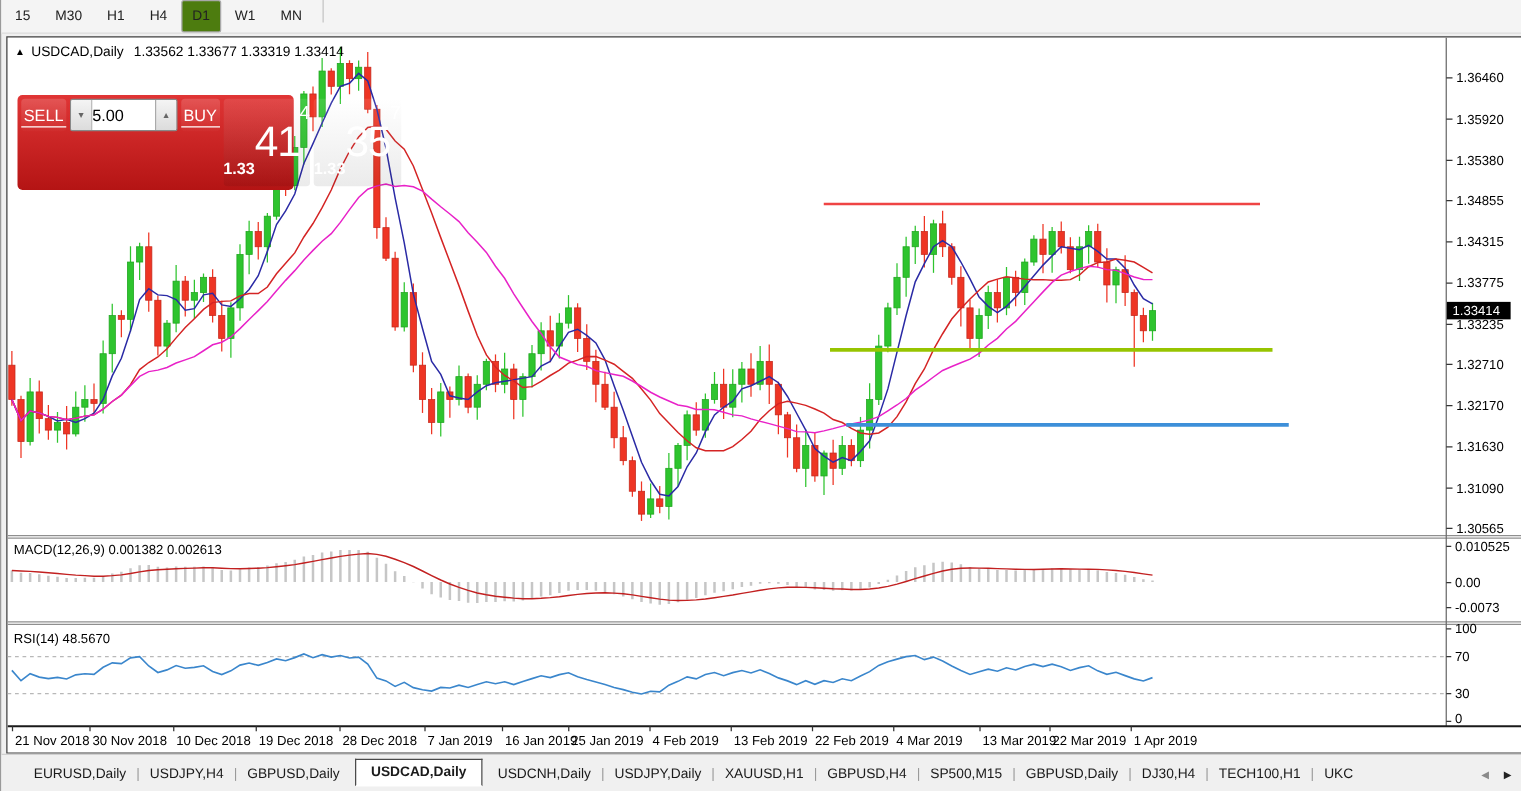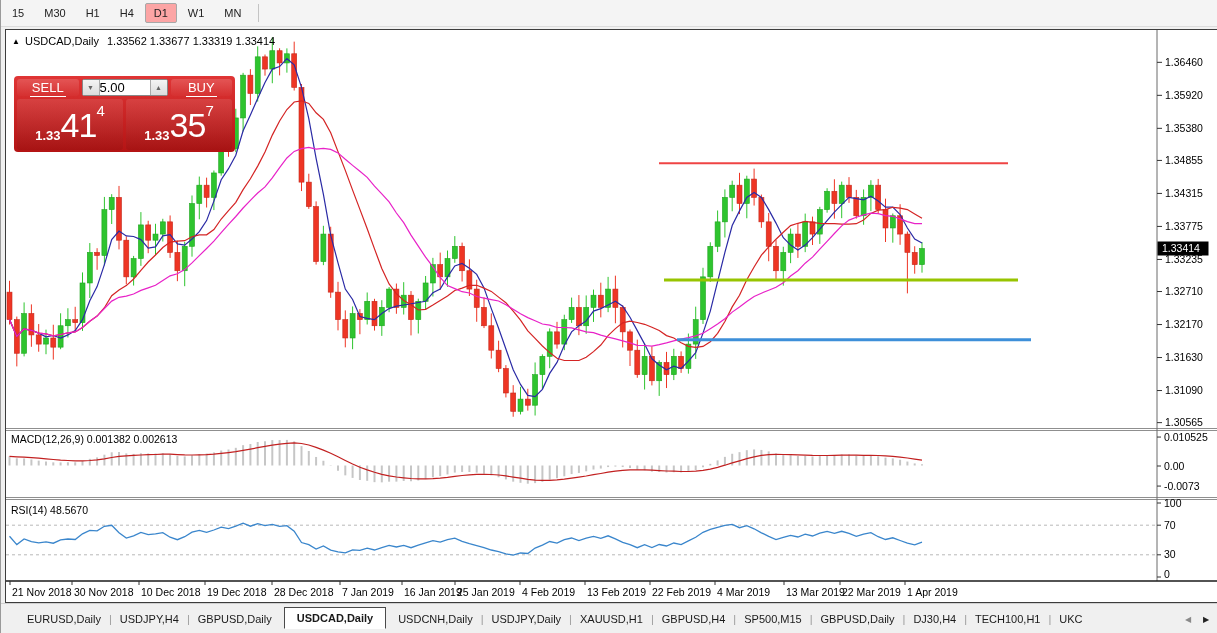--- a/index.html
+++ b/index.html
@@ -2,39 +2,39 @@
 <html><head>
 <meta charset="utf-8">
 <style>
   * { box-sizing: border-box; margin: 0; padding: 0; }
   html,body { background:#e8e8e8; }
   body { font-family:"Liberation Sans","DejaVu Sans",sans-serif; }
   .app { position:relative; width:1217px; height:633px; background:#f0f0f0; overflow:hidden; border-left:1px solid #9a9a9a; }
 
   
   .toolbar { position:absolute; left:0; top:0; width:100%; height:27px; background:#f4f4f4;
-             border-bottom:1px solid #dcdcdc; display:flex; align-items:center; padding-left:1px; }
+             border-bottom:1px solid #dcdcdc; display:flex; padding-left:1px; }
   .tf-btn { font-family:inherit; font-size:11px; color:#222; background:transparent; border:1px solid transparent;
             padding:3px 8px; margin:0 1px; border-radius:2px; cursor:default; }
-  .tf-btn.active { background:#fca5a5; border:1px solid #a8a8a8; }
+  .tf-btn.active { background:#4d7c0f; border:1px solid #a8a8a8; }
   .tb-sep { width:1px; height:18px; background:#c4c4c4; margin:0 7px; }
 
   
   .chart-window { position:absolute; left:4px; top:29px; width:1213px; height:574px;
                   background:#fff; border:1px solid #3c3c3c; }
   #chart-svg { position:absolute; left:0; top:0; }
   #chart-svg text { font-family:"Liberation Sans","DejaVu Sans",sans-serif; }
   .t-title { font-size:11px; fill:#000; }
   .t-icon  { font-size:8px; fill:#000; }
   .t-ind   { font-size:10.5px; fill:#000; }
 
   
   .trade-panel { position:absolute; left:8px; top:46px; width:221px; height:76px;
                  background:linear-gradient(#e03535,#b41414); border-radius:4px; padding:3px;
-                 display:flex; flex-direction:column; gap:3px; z-index:5; }
+                 display:flex; flex-direction:row; gap:3px; z-index:5; }
   .tp-row1 { display:flex; gap:3px; height:26px; }
   .tp-btn { flex:1; background:linear-gradient(rgba(255,255,255,.16),rgba(255,255,255,.02));
             border:none; border-radius:3px; color:#fff; font-family:inherit; font-size:13px; cursor:default; }
   .tp-btn span { border-bottom:1px solid #fff; padding:0 2px 1px; }
   .tp-stepper { width:86px; background:#fff; border:1px solid #888; border-radius:2px; display:flex; overflow:hidden; }
   .step-btn { width:17px; background:linear-gradient(#f4f4f4,#dcdcdc); border:none; color:#666; font-size:7px; cursor:default; }
   .step-btn.dn { border-right:1px solid #aaa; }
   .step-btn.up { border-left:1px solid #aaa; }
   .tp-vol { flex:1; border:none; outline:none; font-family:inherit; font-size:13px; color:#000; padding-right:4px; width:40px; }
   .tp-row2 { display:flex; gap:3px; flex:1; }

